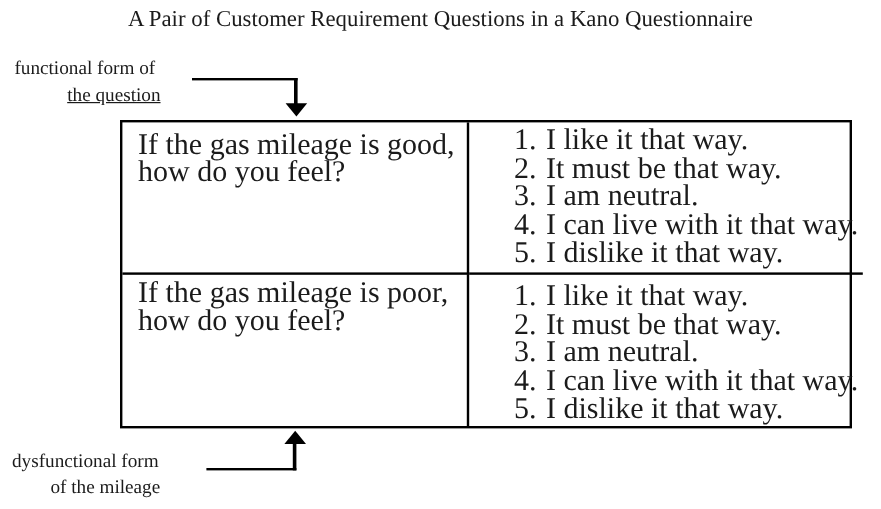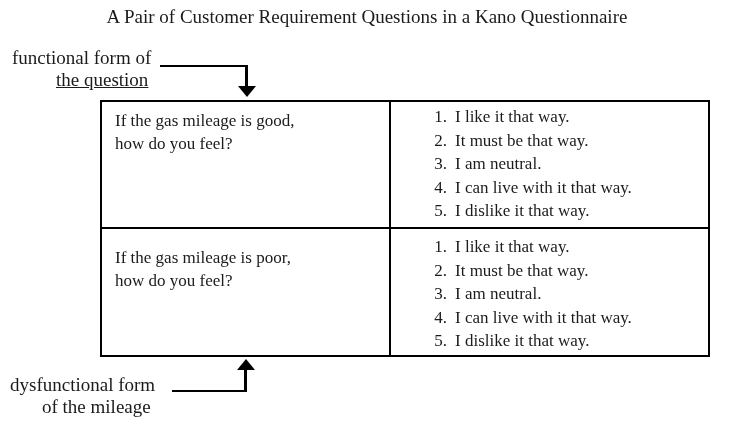--- a/index.html
+++ b/index.html
@@ -21,21 +21,21 @@
     top: 5px;
     left: 0;
     right: 0;
     text-align: center;
     font-size: 19px;
     line-height: 24px;
     white-space: nowrap;
   }
   .pointer-label {
     position: absolute;
-    font-size: 19px;
+    font-size: 16px;
     line-height: 22px;
     white-space: nowrap;
   }
   #func-line1 { left: 12px;  top: 47px; }
   #func-line2 { left: 56px;  top: 69px; text-decoration: underline; }
   #dysf-line1 { left: 10px;  top: 374px; }
   #dysf-line2 { left: 42px;  top: 396px; }
 
   .conn {
     position: absolute;
@@ -69,28 +69,28 @@
     left: 100px; top: 100px;
     width: 610px; height: 257px;
     box-sizing: border-box;
     border: 2px solid #000000;
     display: grid;
     grid-template-columns: 289px 1fr;
     grid-template-rows: 127px 1fr;
   }
   .cell {
     box-sizing: border-box;
-    font-size: 17px;
+    font-size: 25px;
   }
   .cell.q {
     border-right: 2px solid #000000;
     padding: 7px 6px 0 13px;
     line-height: 23px;
   }
-  .cell.q.r2 { padding-top: 17px; }
+  .cell.q.r2 { padding-top: 4px; }
   .row1 { border-bottom: 2px solid #000000; }
   .cell.opts { padding: 3px 4px 0 0; }
   .cell.opts.r2 { padding-top: 6px; }
   .opt {
     display: flex;
     line-height: 23.5px;
   }
   .opt .num {
     width: 56px;
     text-align: right;

